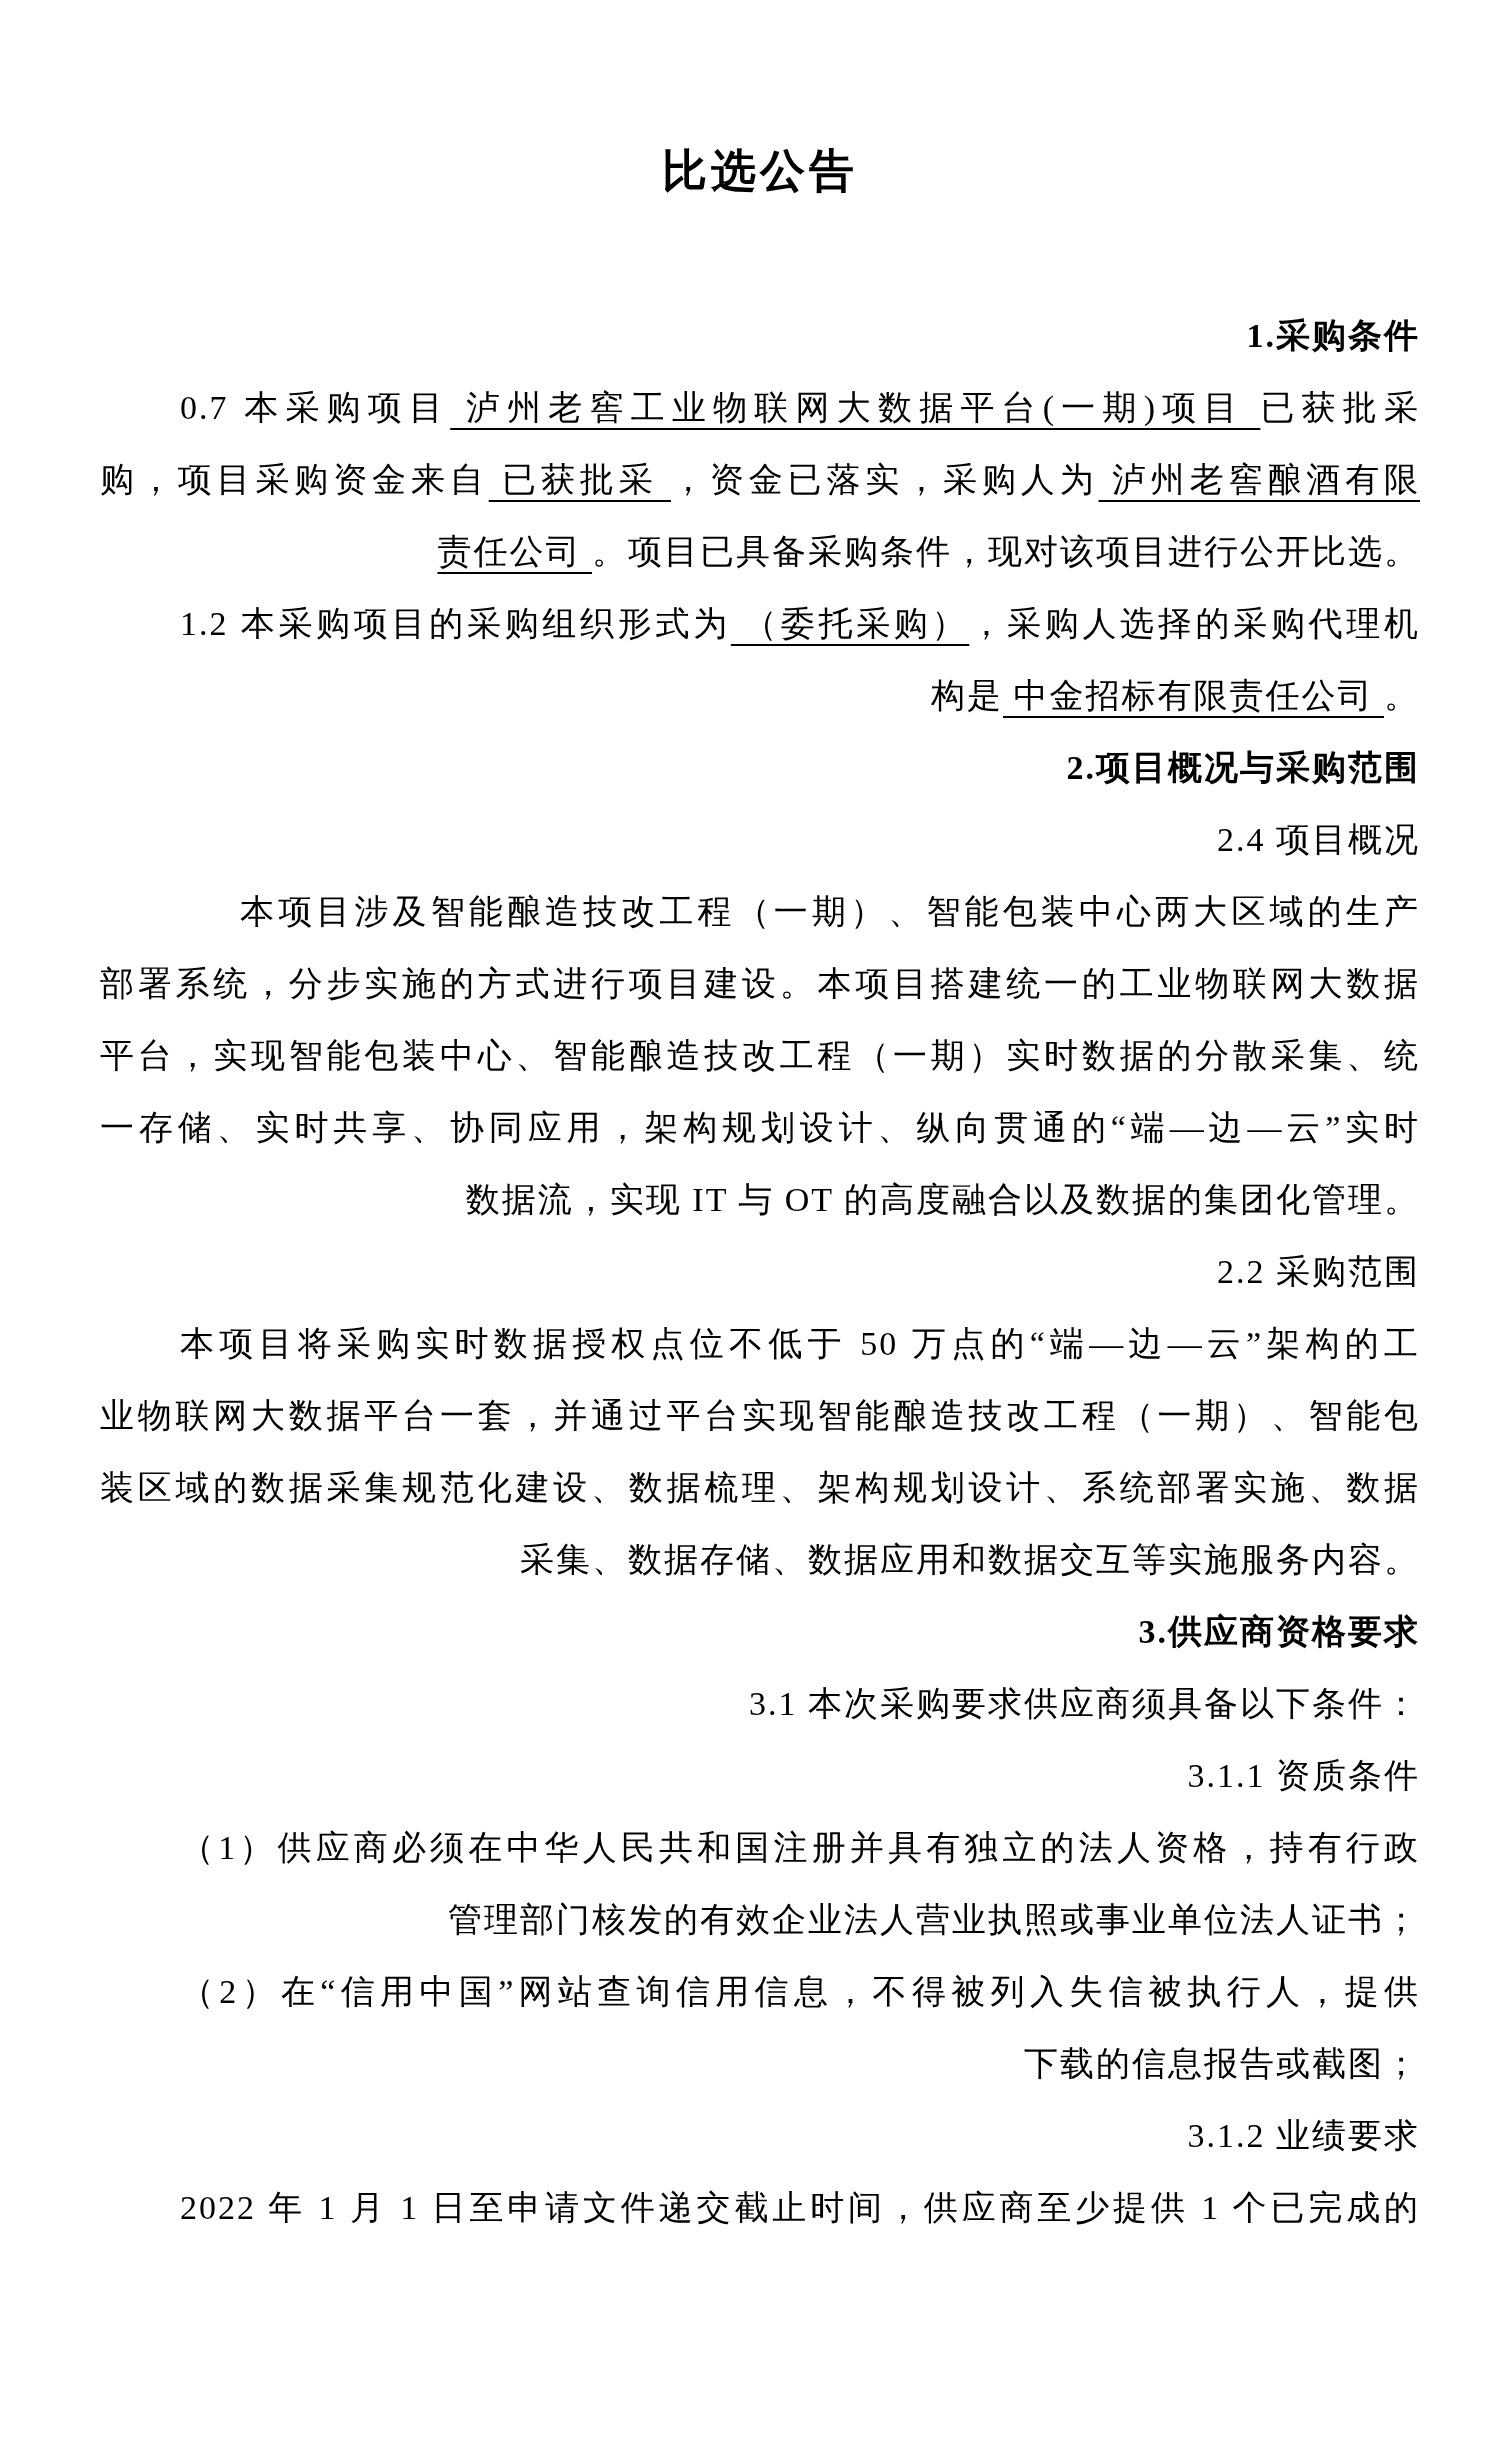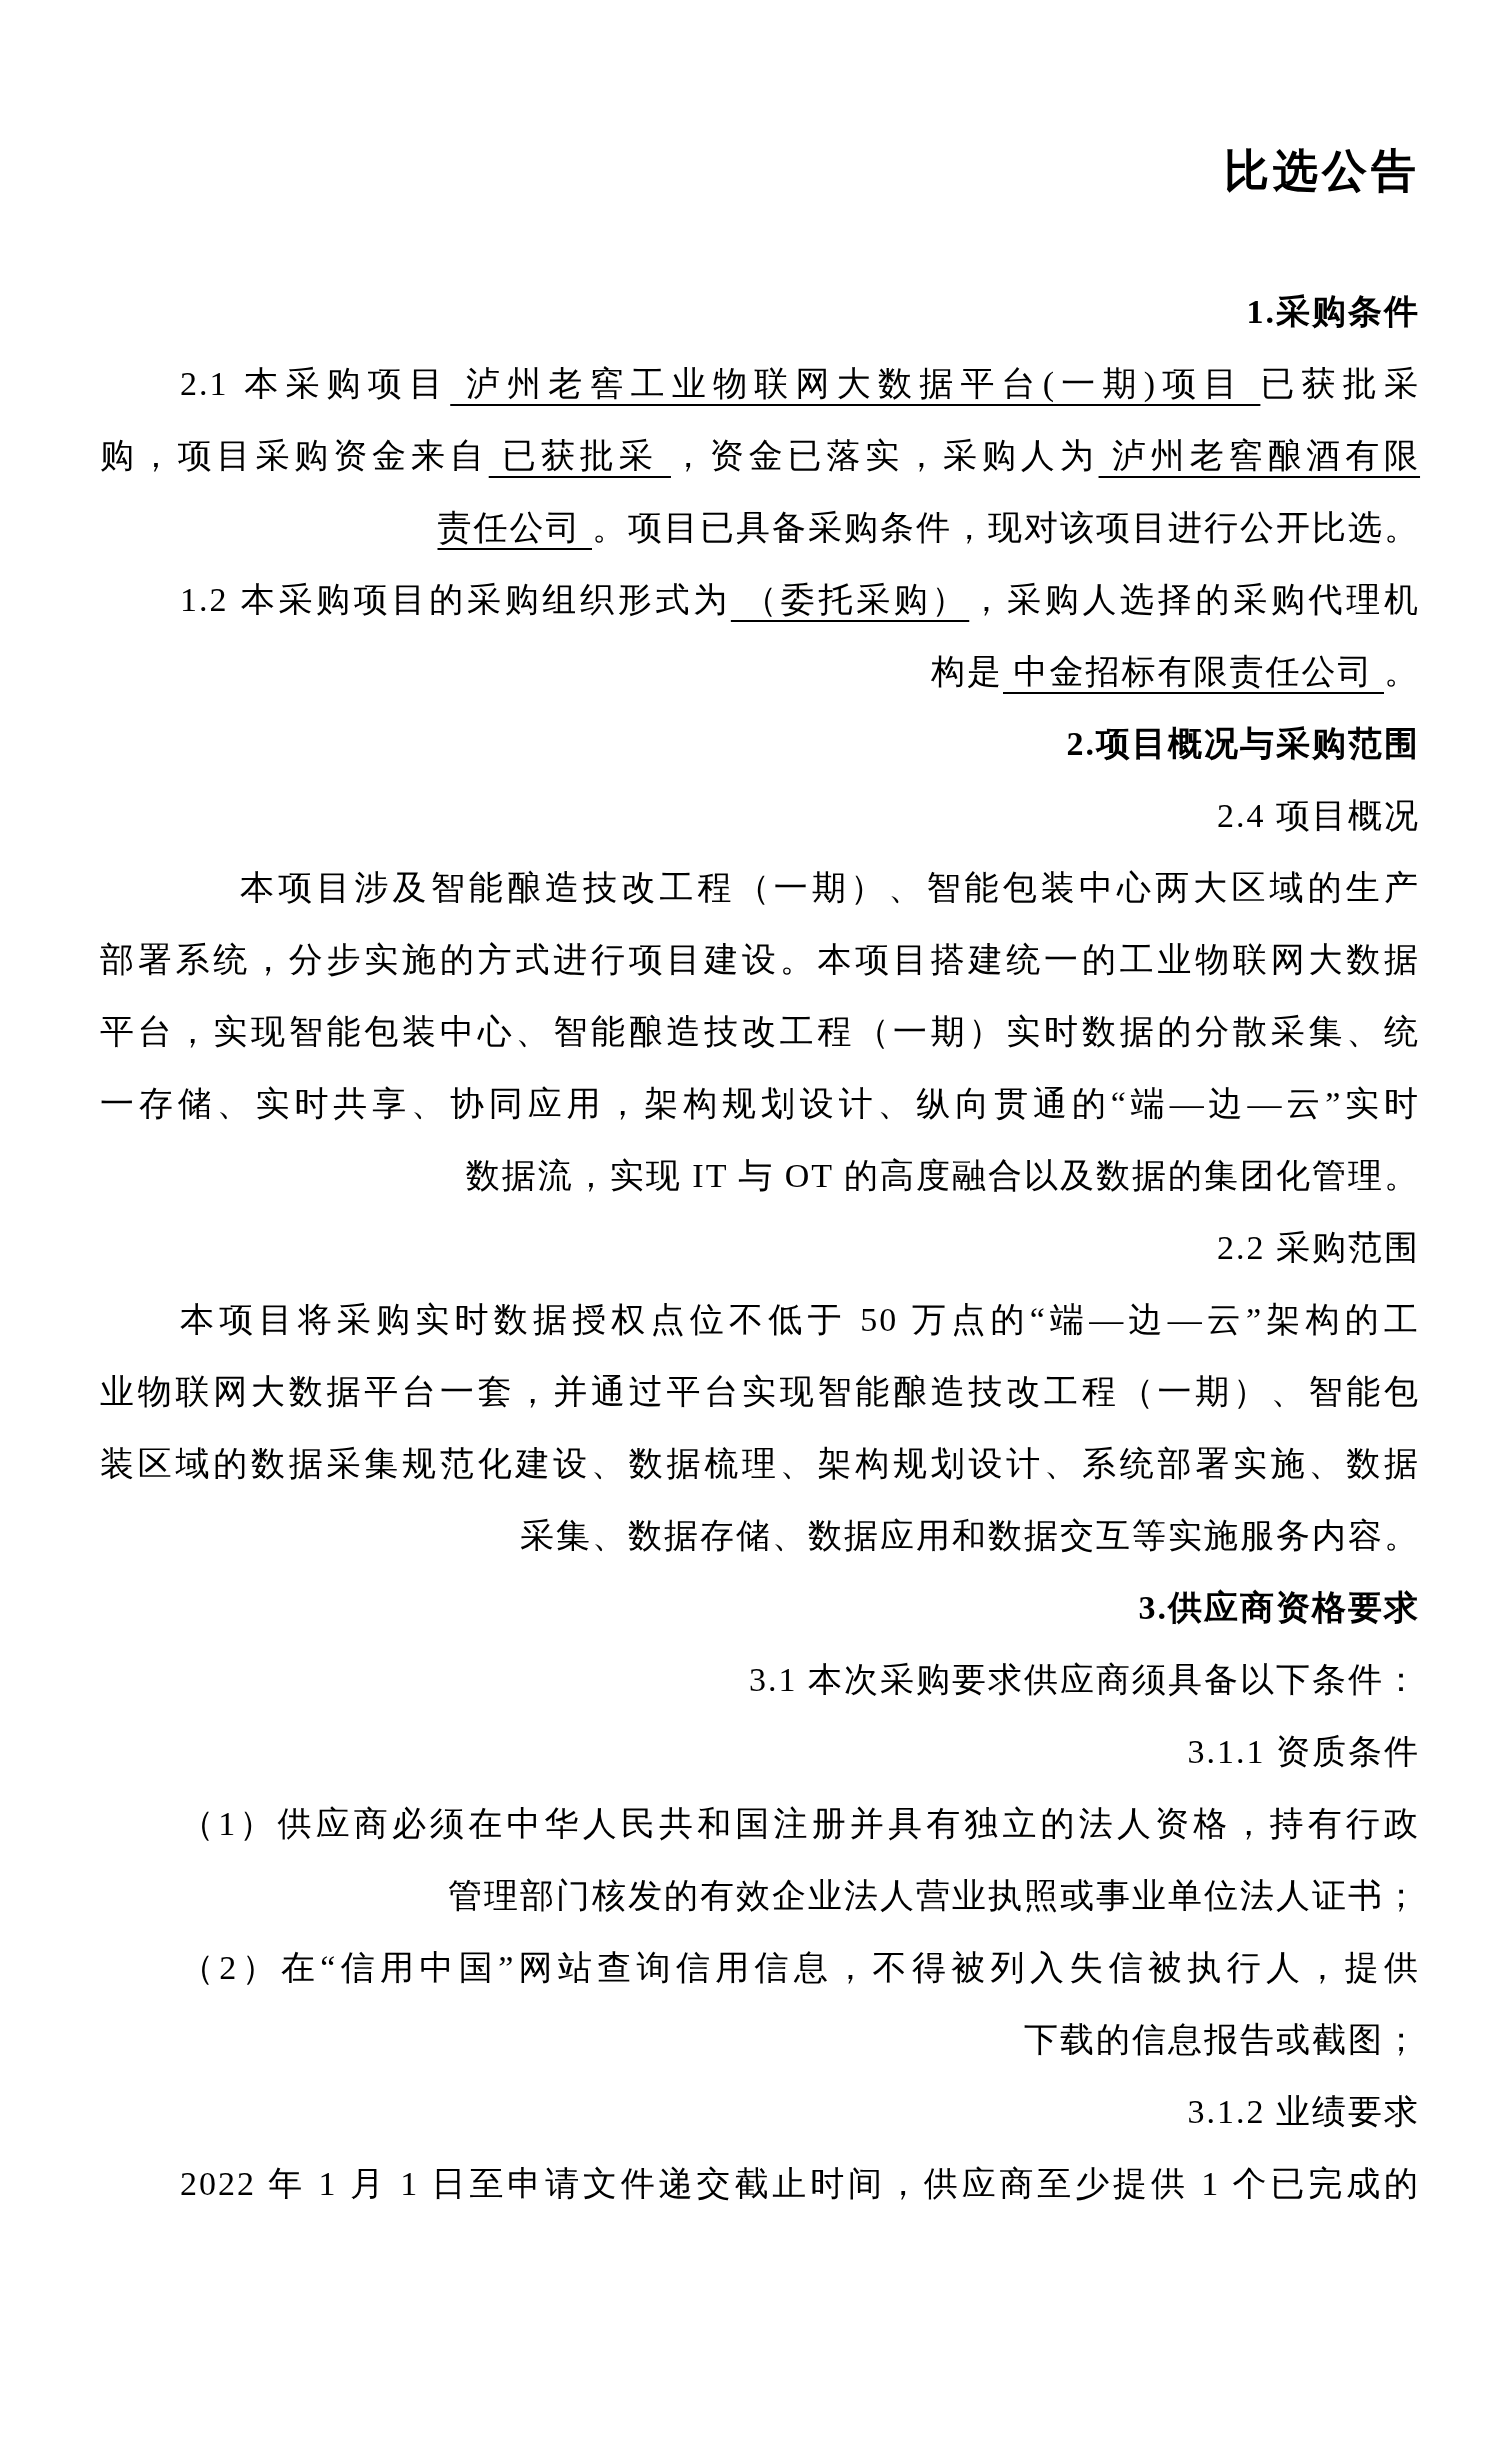--- a/index.html
+++ b/index.html
@@ -14,22 +14,22 @@
     box-sizing: border-box;
     padding: 143px 80px 0 100px;
     background: #ffffff;
     color: #000000;
     font-family: "Liberation Serif", "DejaVu Serif", serif;
     overflow: hidden;
   }
   .doc-title {
     height: 57px;
     line-height: 57px;
-    margin-bottom: 76px;
-    text-align: right;
+    margin-bottom: 100px;
+    text-align: center;
     font-size: 45px;
     font-weight: 700;
     letter-spacing: 4px;
   }
   .lines .line {
     height: 72px;
     line-height: 72px;
     font-size: 34px;
     letter-spacing: 2px;
     white-space: pre-wrap;
@@ -50,21 +50,21 @@
     text-underline-offset: 9px;
   }
 </style>
 </head>
 <body>
 
 <div class="page">
   <div class="doc-title">比选公告</div>
   <div class="lines">
       <div class="line h"><span>1.采购条件</span></div>
-      <div class="line j i1"><span>2.1 本采购项目</span><span class="u"> 泸州老窖工业物联网大数据平台(一期)项目 </span><span>已获批采</span></div>
+      <div class="line j i1"><span>0.7 本采购项目</span><span class="u"> 泸州老窖工业物联网大数据平台(一期)项目 </span><span>已获批采</span></div>
       <div class="line j"><span>购，项目采购资金来自</span><span class="u"> 已获批采 </span><span>，资金已落实，采购人为</span><span class="u"> 泸州老窖酿酒有限</span></div>
       <div class="line"><span class="u">责任公司 </span><span>。项目已具备采购条件，现对该项目进行公开比选。</span></div>
       <div class="line j i1"><span>1.2 本采购项目的采购组织形式为</span><span class="u"> （委托采购）</span><span>，采购人选择的采购代理机</span></div>
       <div class="line"><span>构是</span><span class="u"> 中金招标有限责任公司 </span><span>。</span></div>
       <div class="line h"><span>2.项目概况与采购范围</span></div>
       <div class="line i1"><span>2.4 项目概况</span></div>
       <div class="line j i2"><span>本项目涉及智能酿造技改工程（一期）、智能包装中心两大区域的生产</span></div>
       <div class="line j"><span>部署系统，分步实施的方式进行项目建设。本项目搭建统一的工业物联网大数据</span></div>
       <div class="line j"><span>平台，实现智能包装中心、智能酿造技改工程（一期）实时数据的分散采集、统</span></div>
       <div class="line j"><span>一存储、实时共享、协同应用，架构规划设计、纵向贯通的“端—边—云”实时</span></div>

